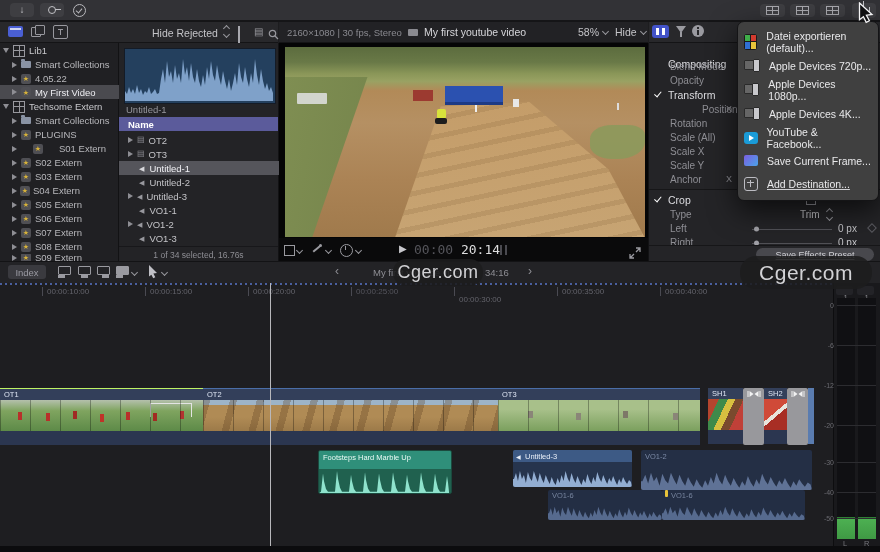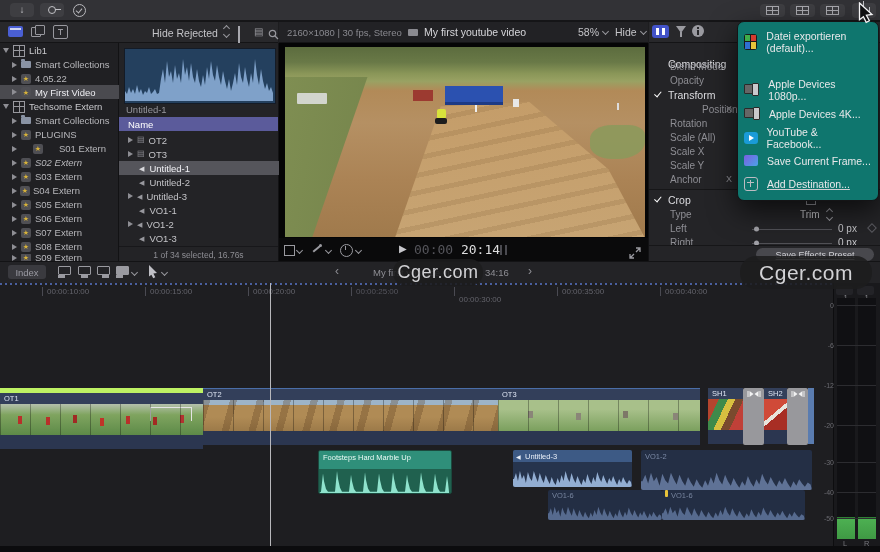--- a/index.html
+++ b/index.html
@@ -168,21 +168,21 @@
     <span class="txt" style="font-size:9.5px;color:#b8b8bc;">PLUGINS</span>
   </div>
   <div class="abs" style="left:0;top:142px;width:118px;height:13px;display:flex;align-items:center;gap:16px;padding-left:12px;">
     <span class="tri-r"></span>
     <span class="icon-event">★</span>
     <span class="txt" style="font-size:9.5px;color:#b8b8bc;">S01 Extern</span>
   </div>
   <div class="abs" style="left:0;top:156px;width:118px;height:13px;display:flex;align-items:center;gap:4px;padding-left:12px;">
     <span class="tri-r"></span>
     <span class="icon-event">★</span>
-    <span class="txt" style="font-size:9.5px;color:#b8b8bc;font-style:italic;">S02 Extern</span>
+    <span class="txt" style="font-size:9.5px;color:#b8b8bc;">S02 Extern</span>
   </div>
   <div class="abs" style="left:0;top:170px;width:118px;height:13px;display:flex;align-items:center;gap:4px;padding-left:12px;">
     <span class="tri-r"></span>
     <span class="icon-event">★</span>
     <span class="txt" style="font-size:9.5px;color:#b8b8bc;">S03 Extern</span>
   </div>
   <div class="abs" style="left:0;top:184px;width:118px;height:13px;display:flex;align-items:center;gap:3px;padding-left:12px;">
     <span class="tri-r"></span>
     <span class="icon-event">★</span>
     <span class="txt" style="font-size:9.5px;color:#b8b8bc;">S04 Extern</span>
@@ -215,21 +215,21 @@
 
   
   <div class="abs" style="left:119px;top:43px;width:159px;height:218px;background:#232326;border-right:1px solid #121214;"></div>
   <div class="abs" style="left:124px;top:48px;width:150px;height:54px;background:#24405e;border:1px solid #141b26;">
     <svg width="148" height="52" viewBox="0 0 148 52" preserveAspectRatio="none">
       <path d="M0,52 L0,42 2,45 4,38 6,44 8,40 10,45 12,36 14,44 16,40 18,46 20,42 22,44 24,38 26,45 28,43 30,40 32,45 34,44 36,30 38,20 40,34 42,12 44,28 46,22 48,34 50,16 52,30 54,24 56,34 58,10 60,26 62,18 64,32 66,14 68,28 70,34 72,20 74,32 76,38 78,26 80,36 82,18 84,30 86,12 88,26 90,32 92,16 94,28 96,36 98,22 100,32 102,40 104,30 106,42 108,34 110,24 112,36 114,14 116,28 118,34 120,18 122,30 124,38 126,24 128,34 130,10 132,26 134,36 136,20 138,32 140,40 142,34 144,42 146,38 148,44 L148,52 Z" fill="#7fa1c9"></path>
     </svg>
   </div>
   <div class="abs txt" style="left:126px;top:104px;font-size:9.5px;color:#96969c;">Untitled-1</div>
 
-  <div class="abs" style="left:119px;top:117px;width:159px;height:14px;background:#5b5b9b;display:flex;align-items:center;">
+  <div class="abs" style="left:119px;top:117px;width:159px;height:14px;background:#5b5b9b;display:flex;align-items:center;font-weight:bold;">
     <span class="txt" style="font-size:9.5px;color:#fff;padding-left:9px;">Name</span>
   </div>
 
   <div class="abs" style="left:119px;top:133px;width:159px;height:14px;display:flex;align-items:center;gap:4px;padding-left:9px;">
     <span class="tri-r"></span>
     <span style="font-size:8px;color:#8e8e94;line-height:1;">▤</span>
     <span class="txt" style="font-size:9.5px;color:#c4c4c8;">OT2</span>
   </div>
   <div class="abs" style="left:119px;top:147px;width:159px;height:14px;display:flex;align-items:center;gap:4px;padding-left:9px;">
     <span class="tri-r"></span>
@@ -399,21 +399,21 @@
     <span class="abs txt" style="left:356px;top:2px;font-size:8px;color:#55555d;">00:00:25:00</span>
     <span class="abs" style="left:454px;top:2px;width:1px;height:9px;background:#4a4a52;"></span>
     <span class="abs txt" style="left:459px;top:2px;font-size:8px;color:#63636b;margin-top:8px;">00:00:30:00</span>
     <span class="abs" style="left:557px;top:2px;width:1px;height:9px;background:#4a4a52;"></span>
     <span class="abs txt" style="left:562px;top:2px;font-size:8px;color:#63636b;">00:00:35:00</span>
     <span class="abs" style="left:660px;top:2px;width:1px;height:9px;background:#4a4a52;"></span>
     <span class="abs txt" style="left:665px;top:2px;font-size:8px;color:#63636b;">00:00:40:00</span>
   </div>
 
   
-  <div class="abs" style="left:0;top:388px;width:203px;height:56px;border-top:5px solid #bef264;">
+  <div class="abs" style="left:0;top:388px;width:203px;height:56px;border-top:1px solid #bef264;">
     <div class="cliplabel"><span>OT1</span></div>
     <div style="position:absolute;left:0;top:11px;right:0;height:31px;background:linear-gradient(180deg,#b4c0ac 0%,#7fa45f 35%,#5d8a48 100%);overflow:hidden;">
       <span style="position:absolute;left:18px;top:12px;width:4px;height:8px;background:#b8302a;box-shadow:28px 1px #b8302a,55px -1px #a02a24,82px 2px #c03328,108px 0 #b8302a,135px 1px #a22a22,162px -1px #b23330,185px 2px #c03328;"></span>
       <span style="position:absolute;left:150px;top:3px;width:40px;height:13px;border:1px solid #e4e4e4;border-bottom:none;"></span>
       <span class="frames"></span>
     </div>
     <div style="position:absolute;left:0;top:42px;right:0;height:14px;background:#2b3650;"></div>
   </div>
   <div class="abs" style="left:203px;top:388px;width:295px;height:56px;border-top:1px solid #4a6ea8;">
     <div class="cliplabel"><span>OT2</span></div>
@@ -519,30 +519,37 @@
   <div class="gridline" style="top:425px;"></div><span class="mlabel" style="left:818px;top:425px;">-20</span>
   <div class="gridline" style="top:462px;"></div><span class="mlabel" style="left:818px;top:462px;">-30</span>
   <div class="gridline" style="top:492px;"></div><span class="mlabel" style="left:818px;top:492px;">-40</span>
   <div class="gridline" style="top:518px;"></div><span class="mlabel" style="left:818px;top:518px;">-50</span>
   <span class="abs txt" style="left:843px;top:539px;font-size:7.5px;color:#74747a;">L</span>
   <span class="abs txt" style="left:864px;top:539px;font-size:7.5px;color:#74747a;">R</span>
 
   <div class="abs" style="left:0;top:546px;width:880px;height:6px;background:#0c0c0e;"></div>
 
   
-  <div class="abs" style="left:737px;top:21px;width:140px;height:178px;background:#0f766e;border:1px solid #141416;border-radius:7px;box-shadow:0 10px 28px rgba(0,0,0,.65);z-index:50;">
+  <div class="abs" style="left:737px;top:21px;width:140px;height:178px;background:#404040;border:1px solid #141416;border-radius:7px;box-shadow:0 10px 28px rgba(0,0,0,.65);z-index:50;">
     <div class="menu-item" style="top:8px;">
       <span style="width:14px;height:14px;border-radius:3px;overflow:hidden;display:grid;grid-template-columns:1fr 1fr;grid-template-rows:1fr 1fr;gap:1px;background:#1a1a1a;padding:1px;">
         <i style="background:#3fae4a;"></i>
           <i style="background:#d33b2f;"></i>
           <i style="background:#2f6fd3;"></i>
           <i style="background:#e8c33a;"></i>
       </span>
       <span class="menu-label">Datei exportieren (default)...</span>
     </div>
+    <div class="menu-item" style="top:32px;">
+      <span class="dev-ic">
+          <i class="mon"></i>
+          <i class="ph"></i>
+        </span>
+      <span class="menu-label">Apple Devices 720p...</span>
+    </div>
     <div class="menu-item" style="top:56px;">
       <span class="dev-ic">
           <i class="mon"></i>
           <i class="ph"></i>
         </span>
       <span class="menu-label">Apple Devices 1080p...</span>
     </div>
     <div class="menu-item" style="top:80px;">
       <span class="dev-ic">
           <i class="mon"></i>

